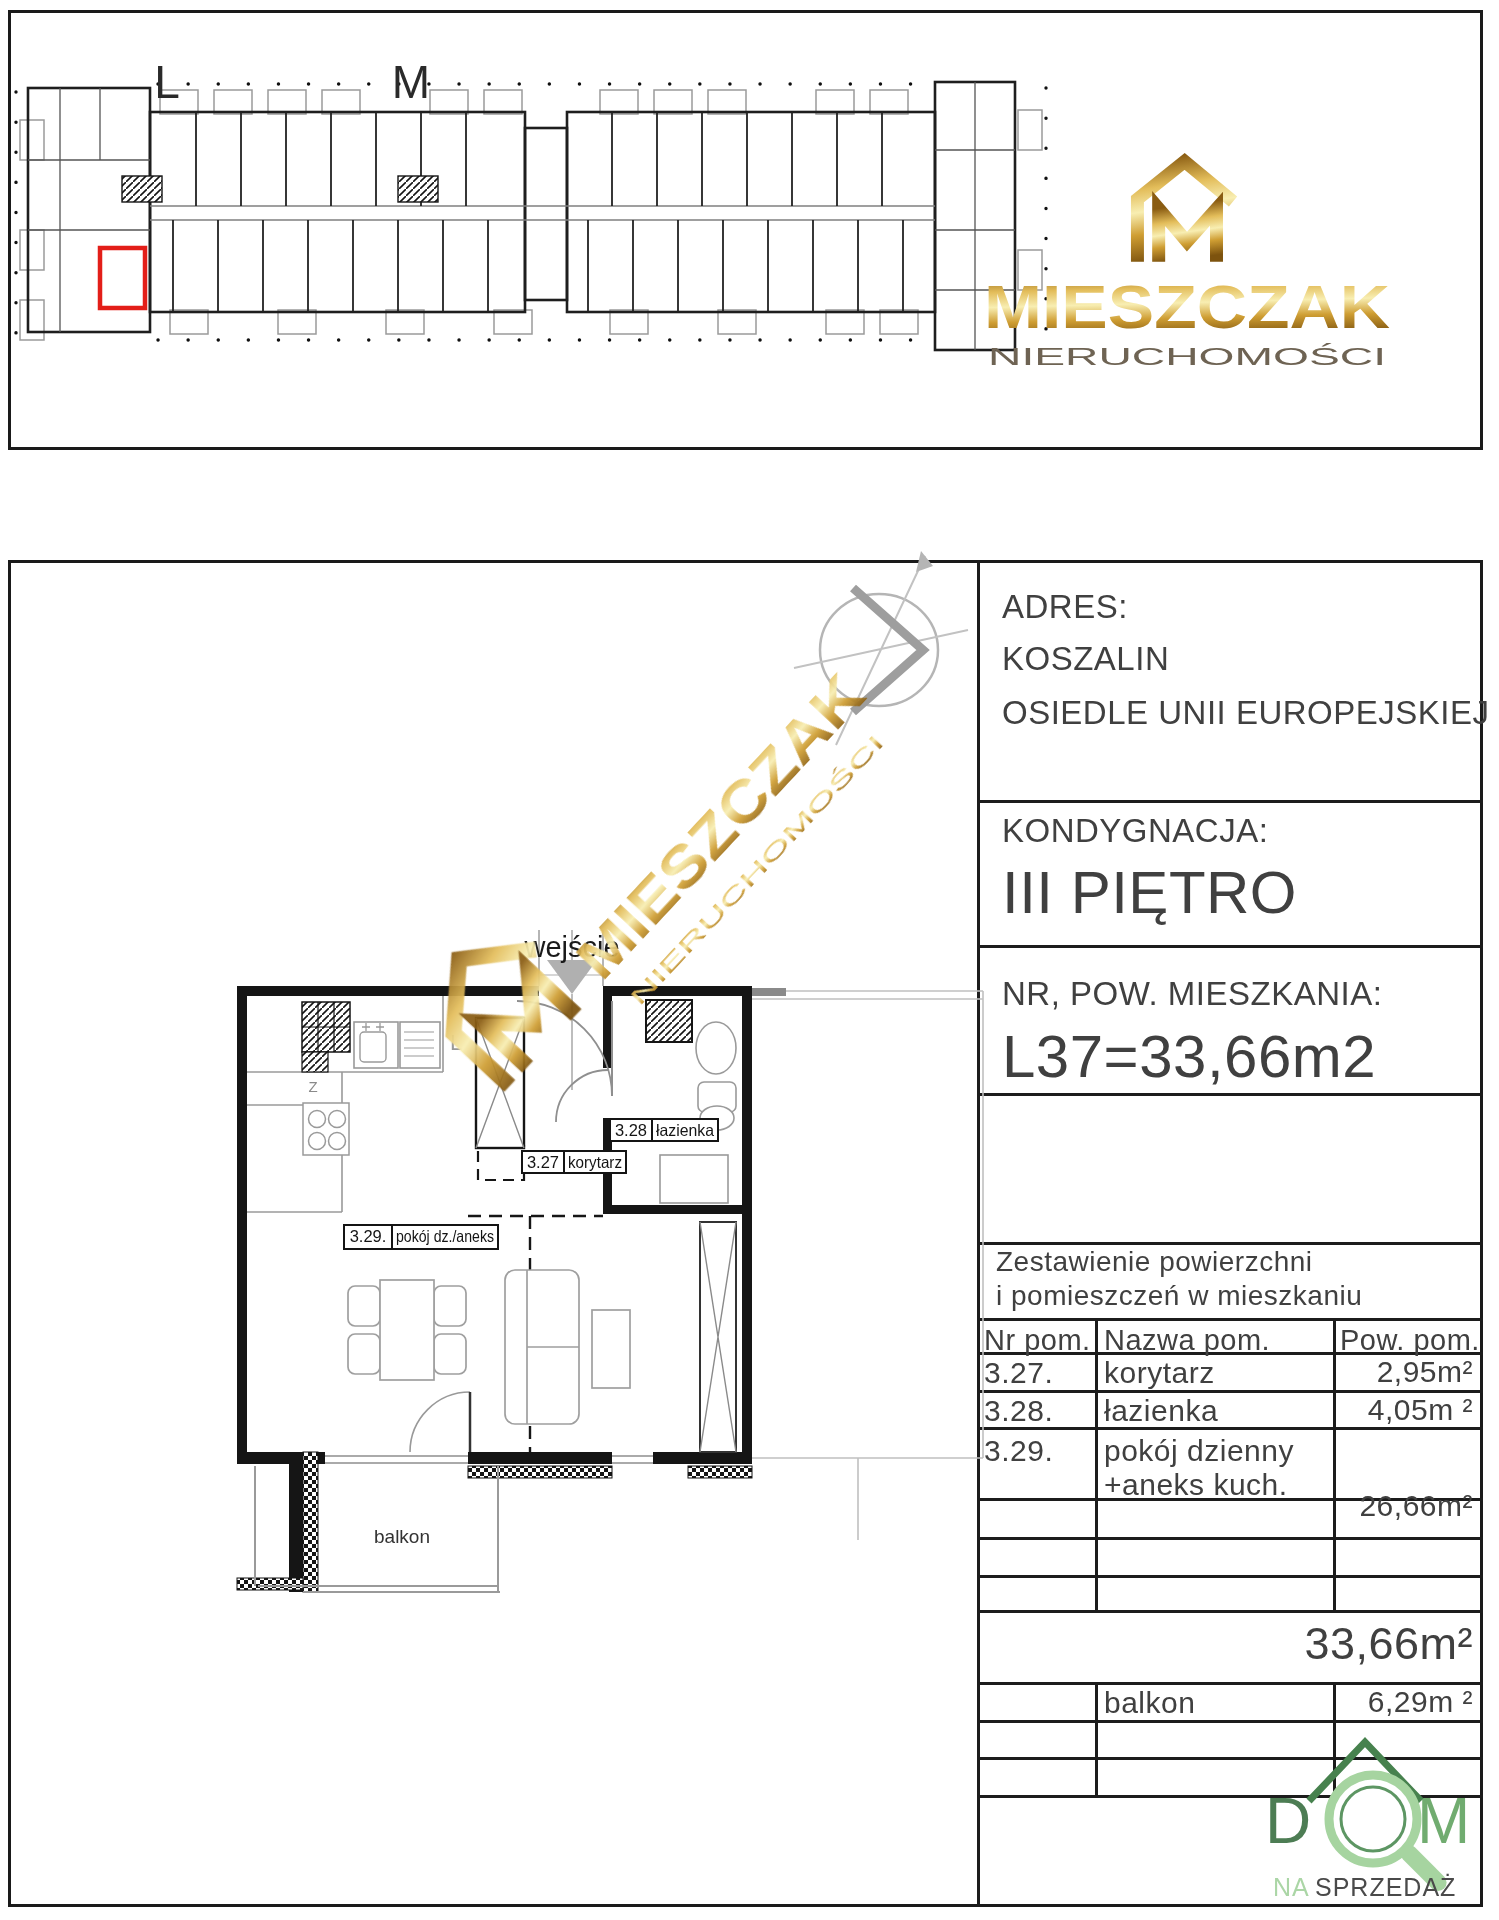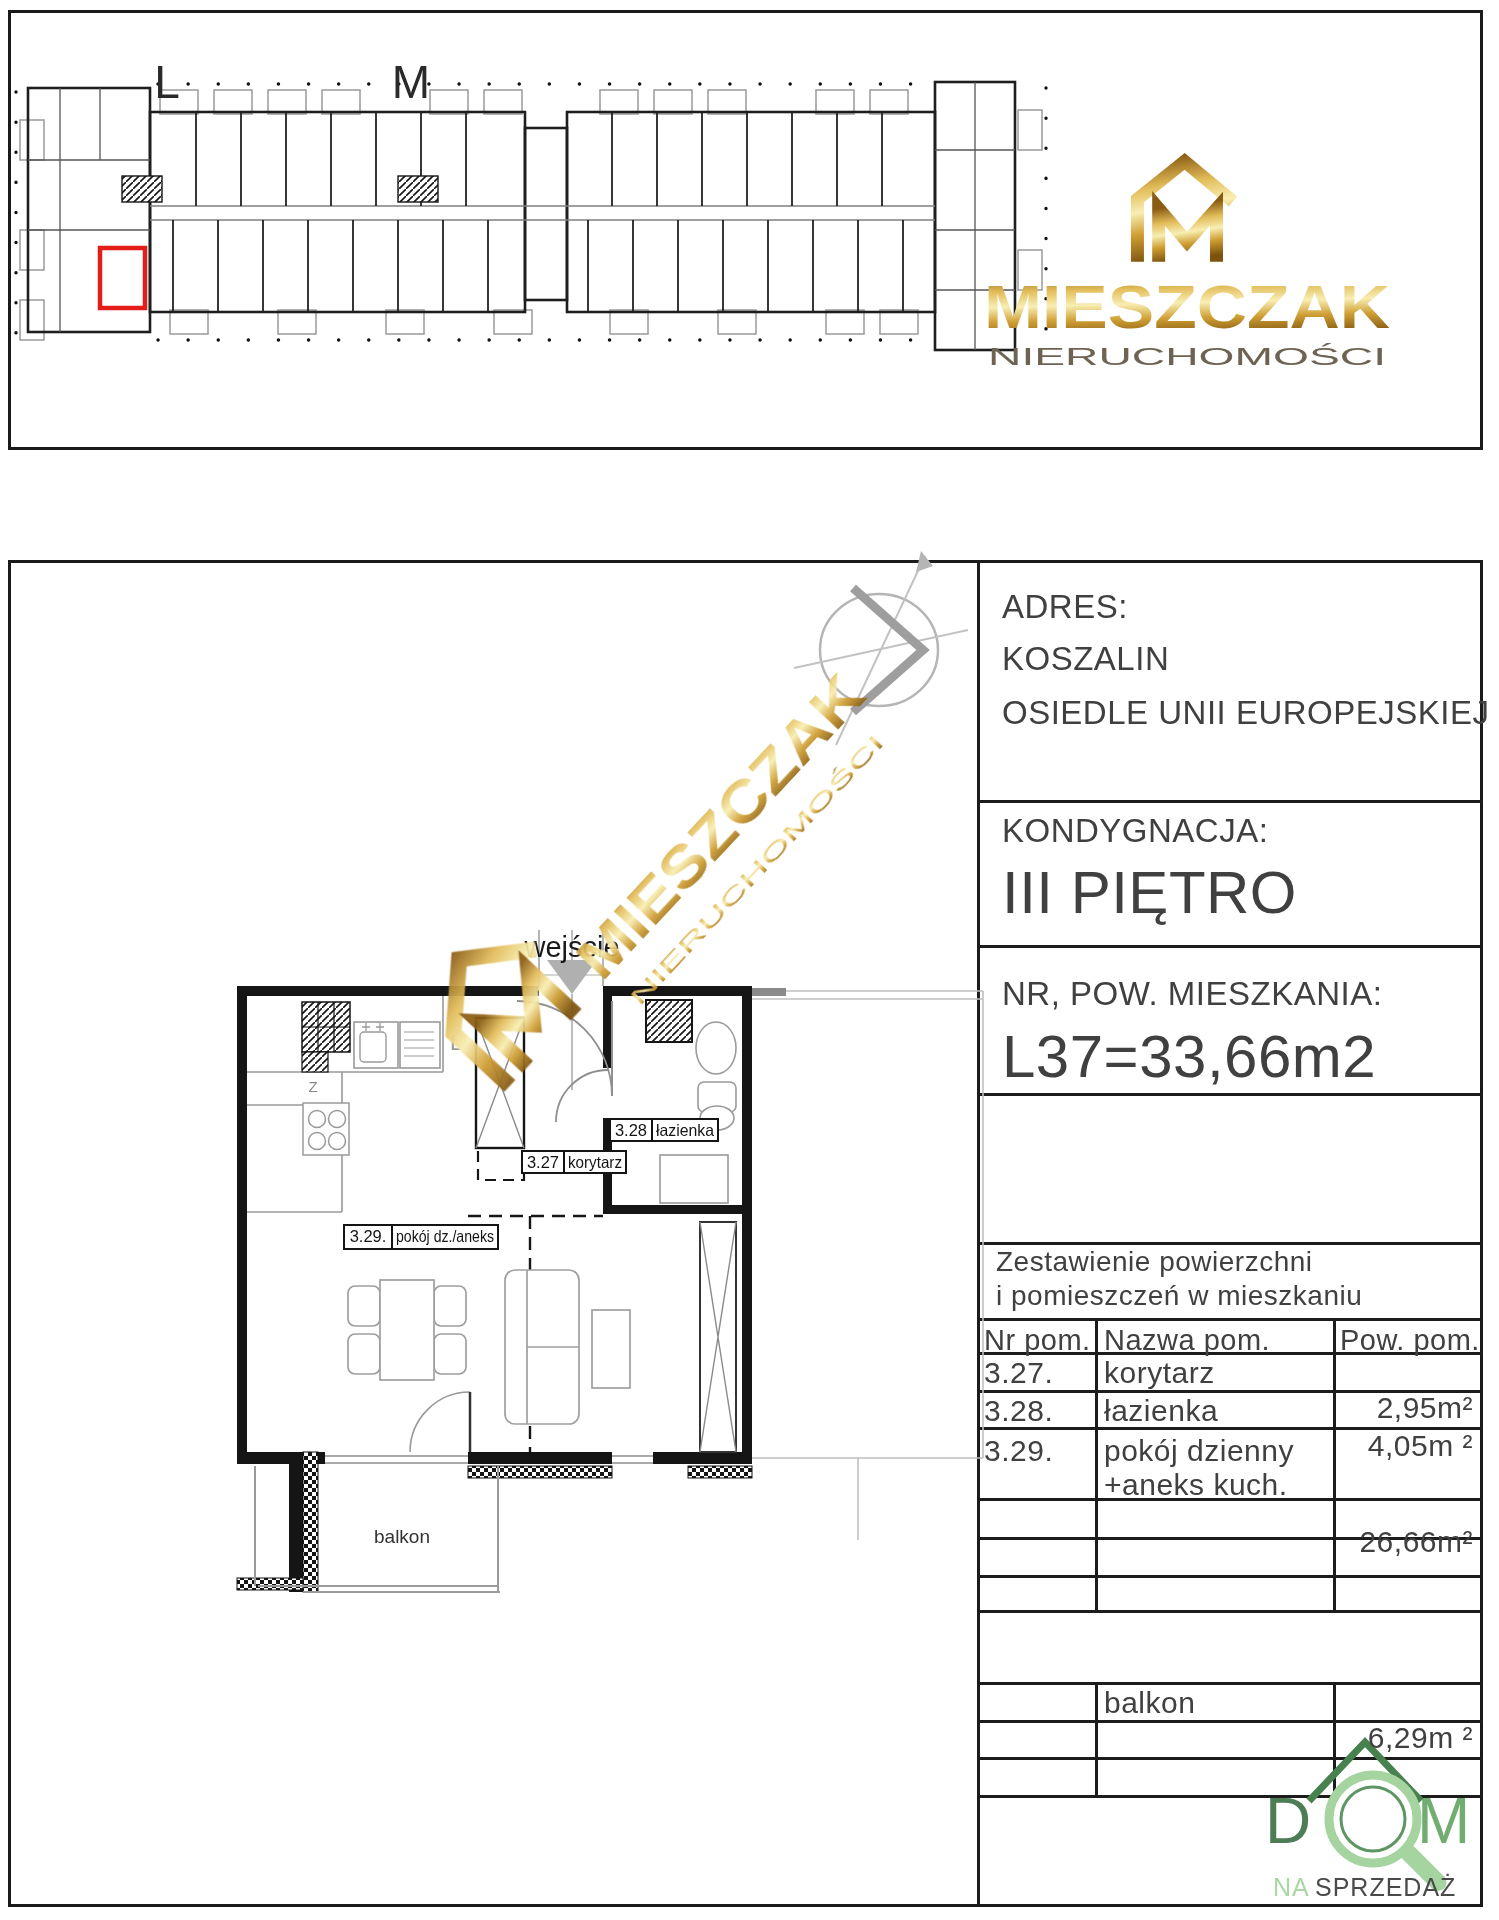--- a/index.html
+++ b/index.html
@@ -4,21 +4,21 @@
 <style>
   html,body{margin:0;padding:0;background:#ffffff;}
   .page{position:relative;width:1499px;height:1920px;background:#fff;overflow:hidden;
         font-family:"Liberation Sans",sans-serif;}
   .frame{position:absolute;border:3px solid #1a1a1a;box-sizing:border-box;}
   .line{position:absolute;background:#1c1c1c;}
   .txt{position:absolute;color:#404040;white-space:nowrap;letter-spacing:.5px;
        font-family:"Liberation Sans",sans-serif;}
   .t33{font-size:33px;} .t47{font-size:60px;} .t28{font-size:28px;}
   .t29{font-size:29px;} .t30{font-size:30px;} .t45{font-size:45px;}
-  .ra{text-align:right;margin-top:36px;}
+  .ra{text-align:right;}
   svg{position:absolute;left:0;top:0;pointer-events:none;}
   .zt{z-index:10;}
 </style>
 </head>
 <body>
 
 <div class="page">
 
   <div class="frame" style="left:8px;top:10px;width:1475px;height:440px;"></div>
   <div class="frame" style="left:8px;top:560px;width:1475px;height:1347px;"></div>
@@ -69,20 +69,21 @@
 
   <div class="txt t30 zt" style="left:984px;top:1394px;">3.28.</div>
   <div class="txt t30 zt" style="left:1104px;top:1394px;">łazienka</div>
   <div class="txt t30 ra zt" style="left:1335px;top:1393px;width:138px;">4,05m ²</div>
 
   <div class="txt t30 zt" style="left:984px;top:1434px;">3.29.</div>
   <div class="txt t30 zt" style="left:1104px;top:1434px;">pokój dzienny</div>
   <div class="txt t30 zt" style="left:1104px;top:1468px;">+aneks kuch.</div>
   <div class="txt t30 ra zt" style="left:1335px;top:1489px;width:138px;">26,66m²</div>
 
+  <div class="txt t45 ra zt" style="left:1150px;top:1618px;width:323px;">33,66m²</div>
 
   <div class="txt t30 zt" style="left:1104px;top:1686px;">balkon</div>
   <div class="txt t30 ra zt" style="left:1335px;top:1685px;width:138px;">6,29m ²</div>
 
   <svg width="1499" height="1920" viewBox="0 0 1499 1920">
     <defs>
       <linearGradient id="gold" x1="0" y1="0" x2="0.15" y2="1">
         <stop offset="0" stop-color="#8a5c12"></stop>
         <stop offset="0.28" stop-color="#e3bd5a"></stop>
         <stop offset="0.5" stop-color="#f8eeb2"></stop>

